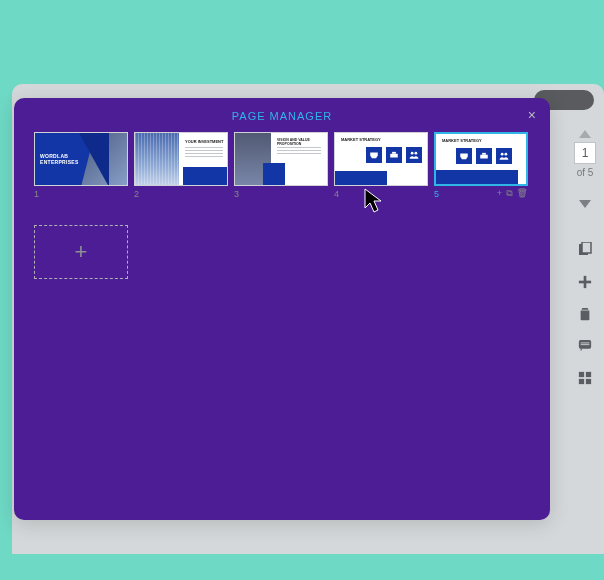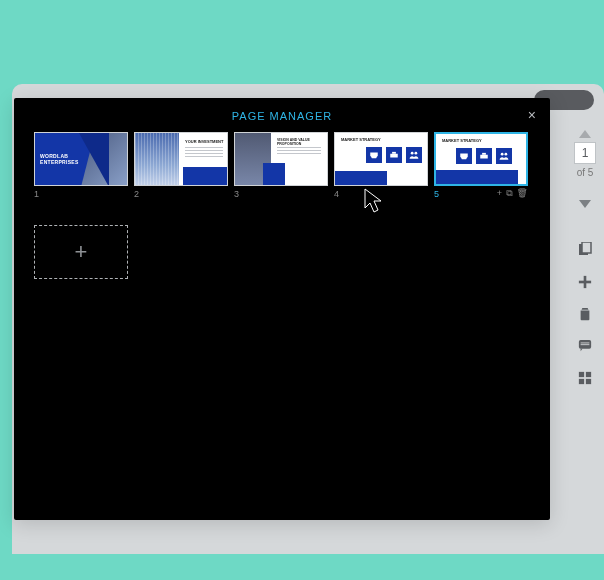--- a/index.html
+++ b/index.html
@@ -63,22 +63,22 @@
     color: #5a5d61;
   }
 
   
   .modal {
     position: absolute;
     left: 14px;
     top: 98px;
     width: 536px;
     height: 422px;
-    background: #000000;
-    border-radius: 2px;
+    background: #4c1d95;
+    border-radius: 10px;
     box-shadow: 0 4px 20px rgba(0,0,0,0.15);
     padding: 12px 20px 0 20px;
   }
   .modal-title {
     text-align: center;
     font-size: 11px;
     letter-spacing: 1px;
     color: #2fb5e6;
     margin-bottom: 10px;
   }

